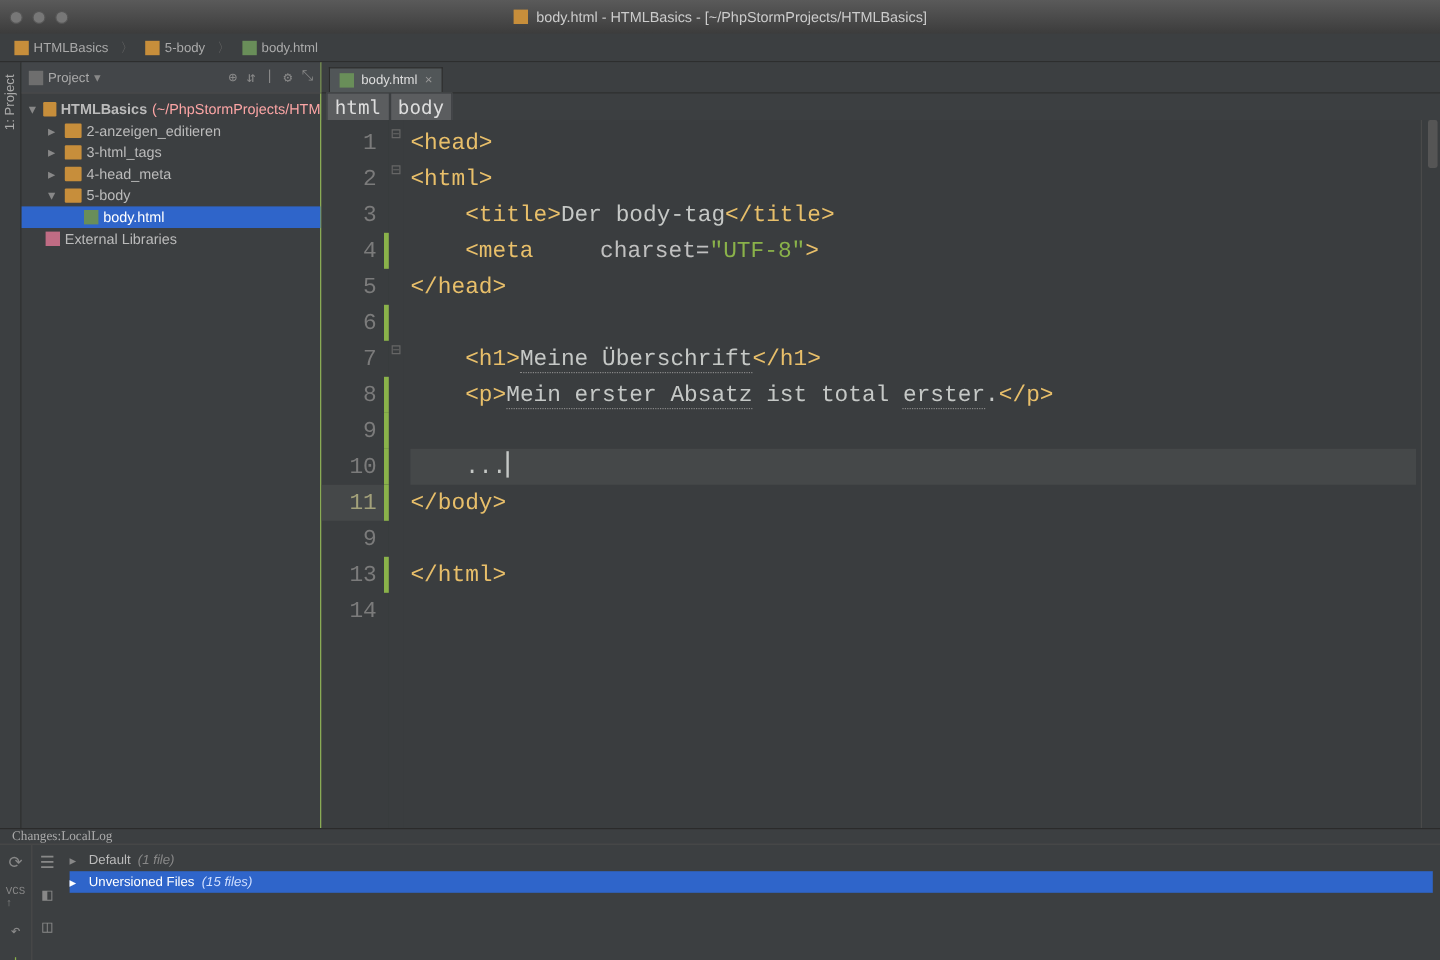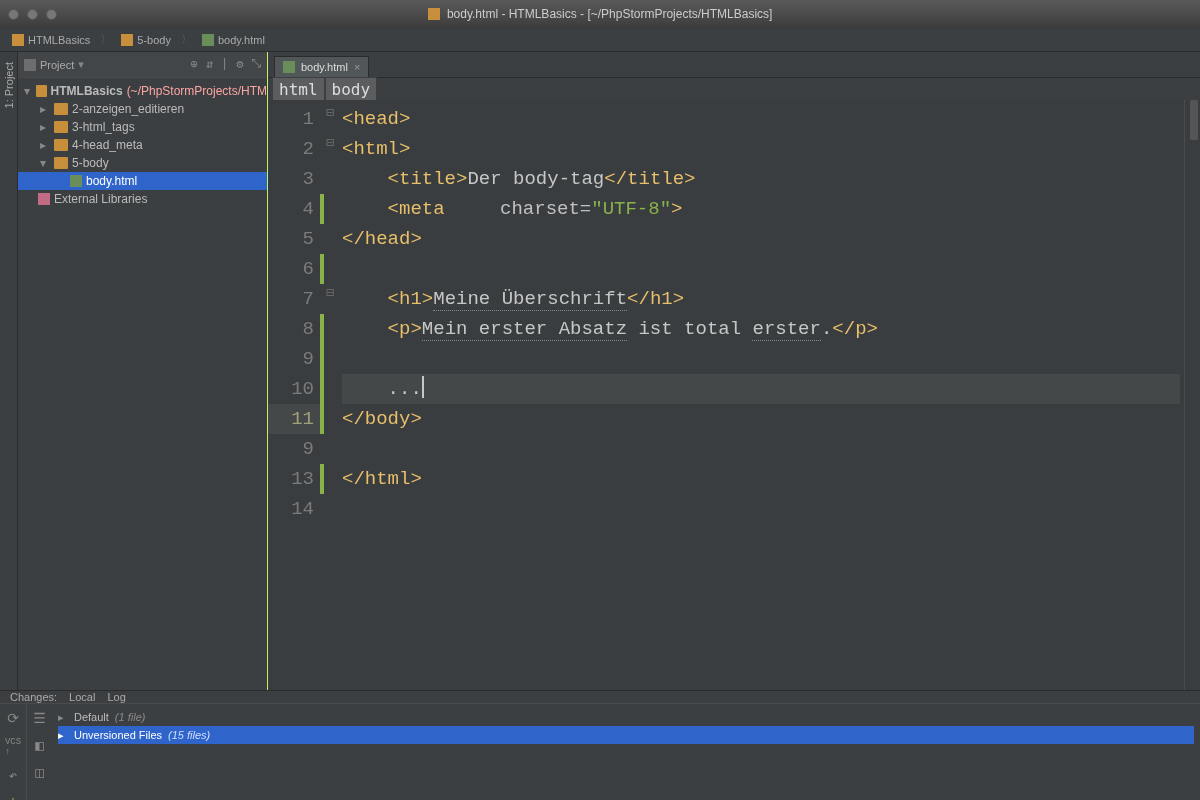--- a/index.html
+++ b/index.html
@@ -99,21 +99,21 @@
 .txt { color:#c5c8c6; }
 .underl { border-bottom:1px dotted #888; }
 .cursor { border-left:2px solid #c5c8c6; display:inline-block; height:22px; vertical-align:-4px;}
 
 .minimap-edge { width:16px; background:#3a3d3f; border-left:1px solid #4a4a4a; position:relative;}
 .minimap-edge::before{ content:''; position:absolute; top:0; right:2px; width:8px; height:40px; background:#555; border-radius:2px;}
 
 .bottom-panel {
   height:110px; border-top:1px solid #2b2b2b; background:#3c3f41; display:flex; flex-direction:column;
 }
-.bp-tabs { height:22px; display:flex; align-items:center; gap:12px; padding:0 10px; font-family:Liberation Sans, sans-serif; font-size:11px; border-bottom:1px solid #4a4a4a;}
+.bp-tabs { height:22px; display:flex; align-items:center; padding:0 10px; font-family:Liberation Serif, serif; font-size:11px; border-bottom:1px solid #4a4a4a;}
 .bp-tabs span{ color:#aaa; cursor:pointer;}
 .bp-body { flex:1; display:flex;}
 .bp-left { width:26px; display:flex; flex-direction:column; align-items:center; gap:10px; padding-top:6px; color:#888;}
 .bp-left .ic { font-size:14px; cursor:pointer;}
 .bp-left .green{color:#8ab24a;}
 .bp-rows { flex:1; padding:4px 6px; font-family:"Helvetica Neue",sans-serif; font-size:11px;}
 .bp-row { display:flex; align-items:center; gap:6px; height:18px; color:#bbb; cursor:pointer;}
 .bp-row.sel{ background:#2f65ca; color:#fff;}
 .bp-row .arrow{ width:10px;color:#888;}
 .bp-row.sel .arrow{color:#fff;}

